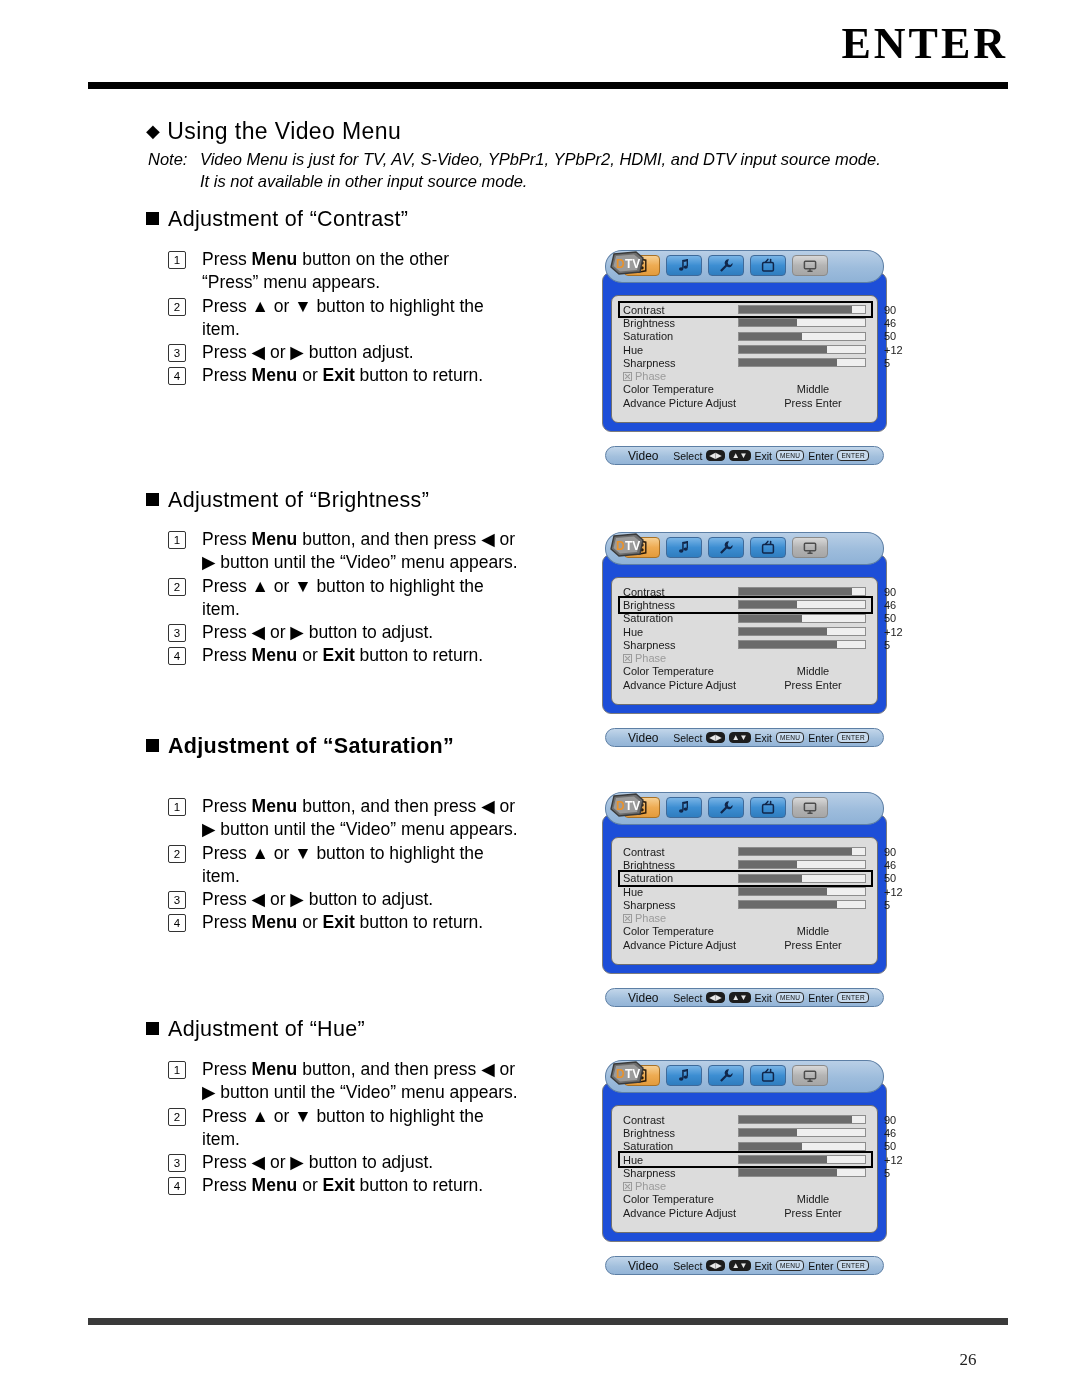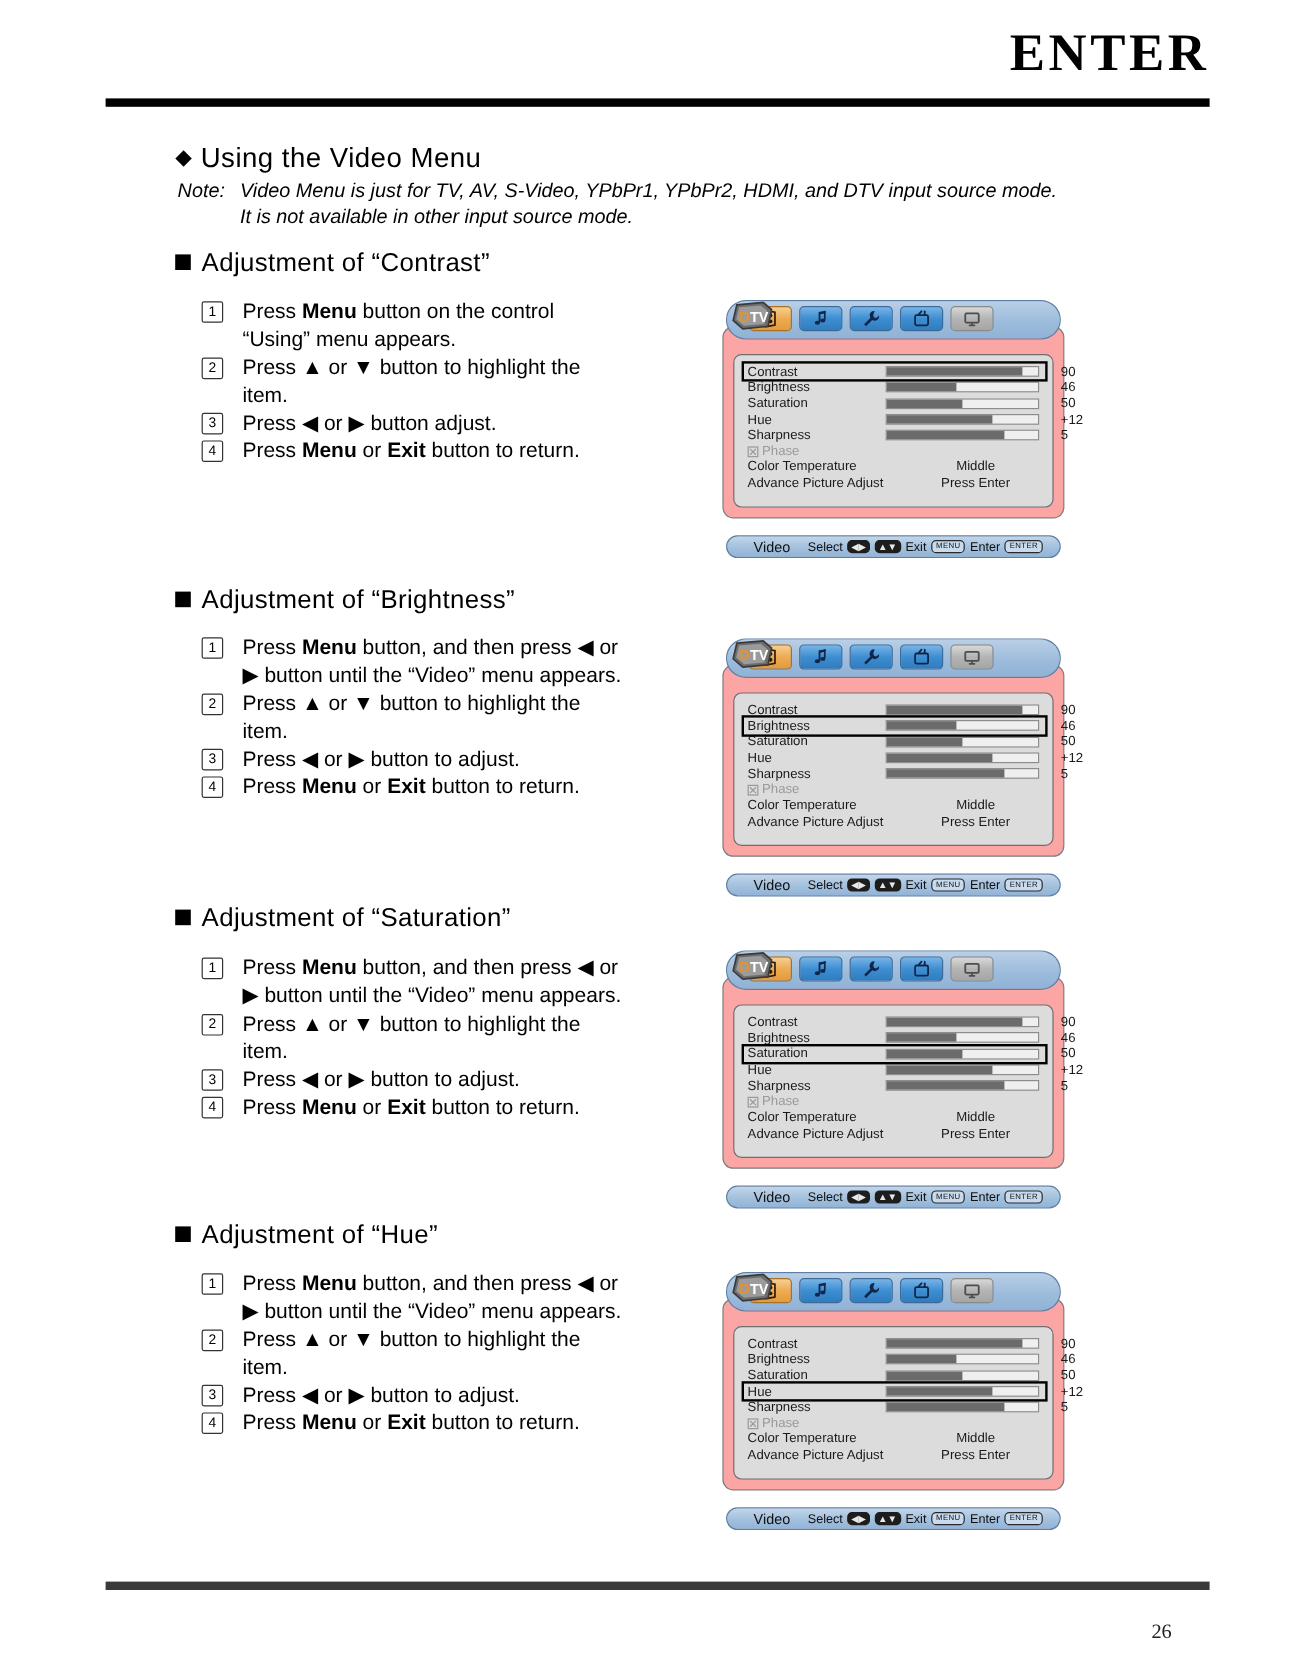--- a/index.html
+++ b/index.html
@@ -164,21 +164,21 @@
   .dtv {
     width: 34px; height: 24px;
     margin-left: 4px;
     position: relative;
   }
 
   .osd-body {
     position: absolute;
     left: 0; top: 22px;
     width: 285px; height: 160px;
-    background: #fca5a5;
+    background: #1d4ed8;
     border: 1.5px solid #7d7d7d;
     border-radius: 9px;
     box-sizing: border-box;
   }
   .osd-inner {
     position: absolute;
     left: 8px; top: 22px;
     right: 8px; bottom: 8px;
     background: #dcdcdc;
     border: 1.5px solid #6f6f6f;
@@ -303,22 +303,22 @@
 <div class="note">
   <span class="lbl">Note:</span><span>Video Menu is just for TV, AV, S-Video, YPbPr1, YPbPr2, HDMI, and DTV input source mode.</span>
   <span class="l2">It is not available in other input source mode.</span>
 </div>
 
 <div id="sections-mount">
     <div class="h2" style="top: 207px;"><span class="sq"></span><span>Adjustment of “Contrast”</span></div>
     <div class="steps" style="top: 248px;">
       <div class="step">
         <span class="num">1</span>
-        <span class="txt"><span>Press </span><b>Menu</b><span> button on the control</span></span>
-        <span class="txt"><span>“Using” menu appears.</span></span>
+        <span class="txt"><span>Press </span><b>Menu</b><span> button on the other</span></span>
+        <span class="txt"><span>“Press” menu appears.</span></span>
       </div>
       <div class="step">
         <span class="num">2</span>
         <span class="txt"><span>Press ▲ or ▼ button to highlight the</span></span>
         <span class="txt"><span>item.</span></span>
       </div>
       <div class="step">
         <span class="num">3</span>
         <span class="txt"><span>Press ◀ or ▶ button adjust.</span></span>
       </div>
@@ -605,21 +605,21 @@
           <span>Select</span>
           <span class="keycap dark">◀▶</span>
           <span class="keycap dark">▲▼</span>
           <span>Exit</span>
           <span class="keycap">MENU</span>
           <span>Enter</span>
           <span class="keycap">ENTER</span>
         </span>
       </div>
     </div>
-    <div class="h2" style="top: 753px;"><span class="sq"></span><span>Adjustment of “Saturation”</span></div>
+    <div class="h2" style="top: 734px; font-weight: bold;"><span class="sq"></span><span>Adjustment of “Saturation”</span></div>
     <div class="steps" style="top: 795px;">
       <div class="step">
         <span class="num">1</span>
         <span class="txt"><span>Press </span><b>Menu</b><span> button, and then press ◀ or</span></span>
         <span class="txt"><span>▶ button until the “Video” menu appears.</span></span>
       </div>
       <div class="step">
         <span class="num">2</span>
         <span class="txt"><span>Press ▲ or ▼ button to highlight the</span></span>
         <span class="txt"><span>item.</span></span>

